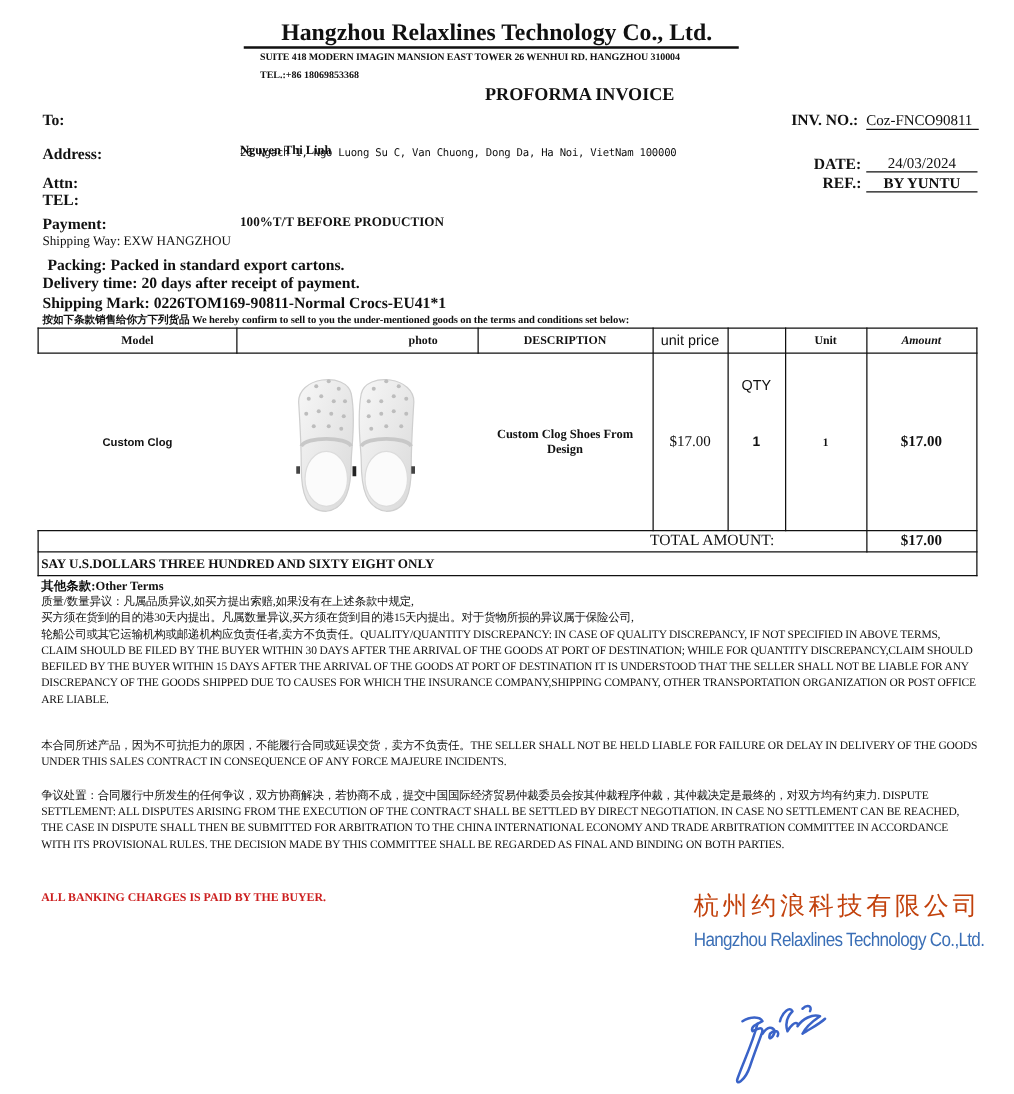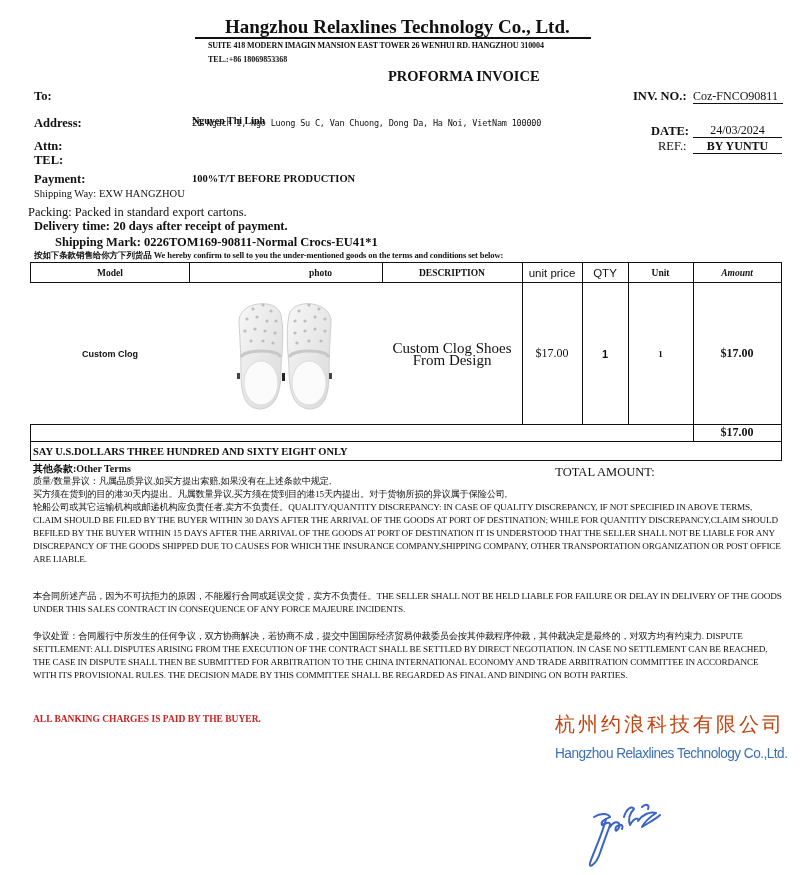--- a/index.html
+++ b/index.html
@@ -18,46 +18,46 @@
   .label-lg { font-size:12.5px; font-weight:bold; }
   #to-label { left:34px; top:89px; }
   #to-value { left:192px; top:90px; font-size:10px; font-weight:bold;margin-top:25px; }
   #address-label { left:34px; top:116px; }
   #address-value { left:192px; top:118px; font-size:8.5px; letter-spacing:-0.2px; }
   #attn-label { left:34px; top:139px; }
   #tel-label { left:34px; top:153px; }
   #payment-label { left:34px; top:172px; }
   #payment-value { left:192px; top:173px; font-size:10.5px; font-weight:bold; }
   #shipping-way { left:34px; top:188px; font-size:10.5px; font-weight:normal; }
-  #packing { left:28px; top:205px; font-size:12.5px; font-weight:normal; }
+  #packing { left:38px; top:205px; font-size:12.5px; font-weight:bold; }
   #delivery { left:34px; top:219px; font-size:12.5px; font-weight:bold; }
-  #shipping-mark { left:34px; top:235px; font-size:12.5px; font-weight:bold;margin-left:21px; }
+  #shipping-mark { left:34px; top:235px; font-size:12.5px; font-weight:bold; }
   #confirm-line { left:34px; top:250px; font-size:8.5px; font-weight:bold; letter-spacing:-0.1px; }
 
   #inv-label { left:633px; top:89px; font-size:12.5px; font-weight:bold; }
   #inv-value { left:693px; top:90px; width:90px; font-size:12px; border-bottom:1.5px solid #111; line-height:13px; }
   #date-label { left:651px; top:124px; font-size:12.5px; font-weight:bold; }
   #date-value { left:693px; top:124px; width:89px; font-size:12px; text-align:center; border-bottom:1.5px solid #111; line-height:13px; }
-  #ref-label { left:658px; top:139px; font-size:12.5px; font-weight:normal; }
+  #ref-label { left:658px; top:139px; font-size:12.5px; font-weight:bold; }
   #ref-value { left:693px; top:140px; width:89px; font-size:12px; font-weight:bold; text-align:center; border-bottom:1.5px solid #111; line-height:13px; }
 
   
   .tbl-line { position:absolute; background:#111; }
   .th { position:absolute; top:263px; height:19px; display:flex; align-items:center; justify-content:center; font-size:9.5px; font-weight:bold; }
   .th.sans { font-size:11px; font-weight:normal; font-weight:600; }
   .td { position:absolute; top:283px; height:141px; display:flex; align-items:center; justify-content:center; text-align:center; }
   #cell-model { left:31px; width:158px; font-size:9px; font-weight:bold; }
   #cell-photo { left:189px; width:193px; }
-  #cell-desc { left:382px; width:140px; font-size:15px; font-weight:normal; line-height:12px; padding:0 6px; box-sizing:border-box; }
+  #cell-desc { left:382px; width:140px; font-size:10px; font-weight:bold; line-height:12px; padding:0 6px; box-sizing:border-box; }
   #cell-price { left:522px; width:60px; font-size:12px; }
   #cell-qty { left:582px; width:46px; font-size:11px; font-weight:bold; }
   #cell-unit { left:628px; width:65px; font-size:9px; font-weight:bold; }
   #cell-amount { left:693px; width:88px; font-size:12px; font-weight:bold; }
 
-  #total-label { left:520px; top:425px; width:170px; text-align:center; font-size:12.5px;margin-top:40px; }
+  #total-label { left:520px; top:425px; width:170px; text-align:left; font-size:12.5px; }
   #total-value { left:693px; top:425px; width:88px; text-align:center; font-size:12px; font-weight:bold; }
   #say-line { left:33px; top:446px; font-size:10.5px; font-weight:bold; }
 
   #other-terms { left:33px; top:462px; font-size:10px; font-weight:bold; }
   .terms { position:absolute; left:33px; width:750px; font-size:9.2px; line-height:13px; white-space:normal; font-family:"Liberation Serif", "DejaVu Serif", serif; letter-spacing:-0.15px; }
   #terms-quality { top:475px; }
   #terms-force { top:590px; }
   #terms-dispute { top:630px; }
   #banking { left:33px; top:714px; font-size:9.5px; font-weight:bold; color:#cc1f1f; }
 
@@ -110,24 +110,24 @@
   <div class="tbl-line" style="left:189px; top:262px; width:1px; height:21px;"></div>
   <div class="tbl-line" style="left:382px; top:262px; width:1px; height:21px;"></div>
 
   <div class="tbl-line" style="left:522px; top:262px; width:1px; height:163px;"></div>
   <div class="tbl-line" style="left:582px; top:262px; width:1px; height:163px;"></div>
   <div class="tbl-line" style="left:628px; top:262px; width:1px; height:163px;"></div>
   <div class="tbl-line" style="left:693px; top:262px; width:1px; height:180px;"></div>
 </div>
 
 <div class="th serif" style="left:31px; width:158px;">Model</div>
-<div class="th serif" style="left:188px; width:193px;padding-left:36px;">photo</div>
+<div class="th serif" style="left:206px; width:193px;padding-left:36px;">photo</div>
 <div class="th serif" style="left:382px; width:140px;">DESCRIPTION</div>
 <div class="th sans" style="left:522px; width:60px; font-weight:normal; font-size:11.5px;">unit price</div>
-<div class="th sans" style="left:582px; width:46px; font-weight:normal; font-size:11.5px;">QTY</div>
+<div class="th sans" style="left:582px; width:46px; font-weight:normal; font-size:11.5px;margin-top:36px;">QTY</div>
 <div class="th serif" style="left:628px; width:65px;">Unit</div>
 <div class="th serif" style="left:693px; width:88px;font-style:italic;">Amount</div>
 
 <div>
   <div id="cell-model" class="td sans">Custom Clog</div>
   <div id="cell-photo" class="td">
     <svg width="110" height="118" viewBox="0 0 110 118">
       <defs>
         <linearGradient id="shoeG" x1="0" y1="0" x2="1" y2="1">
           <stop offset="0" stop-color="#f7f7f7"></stop>

